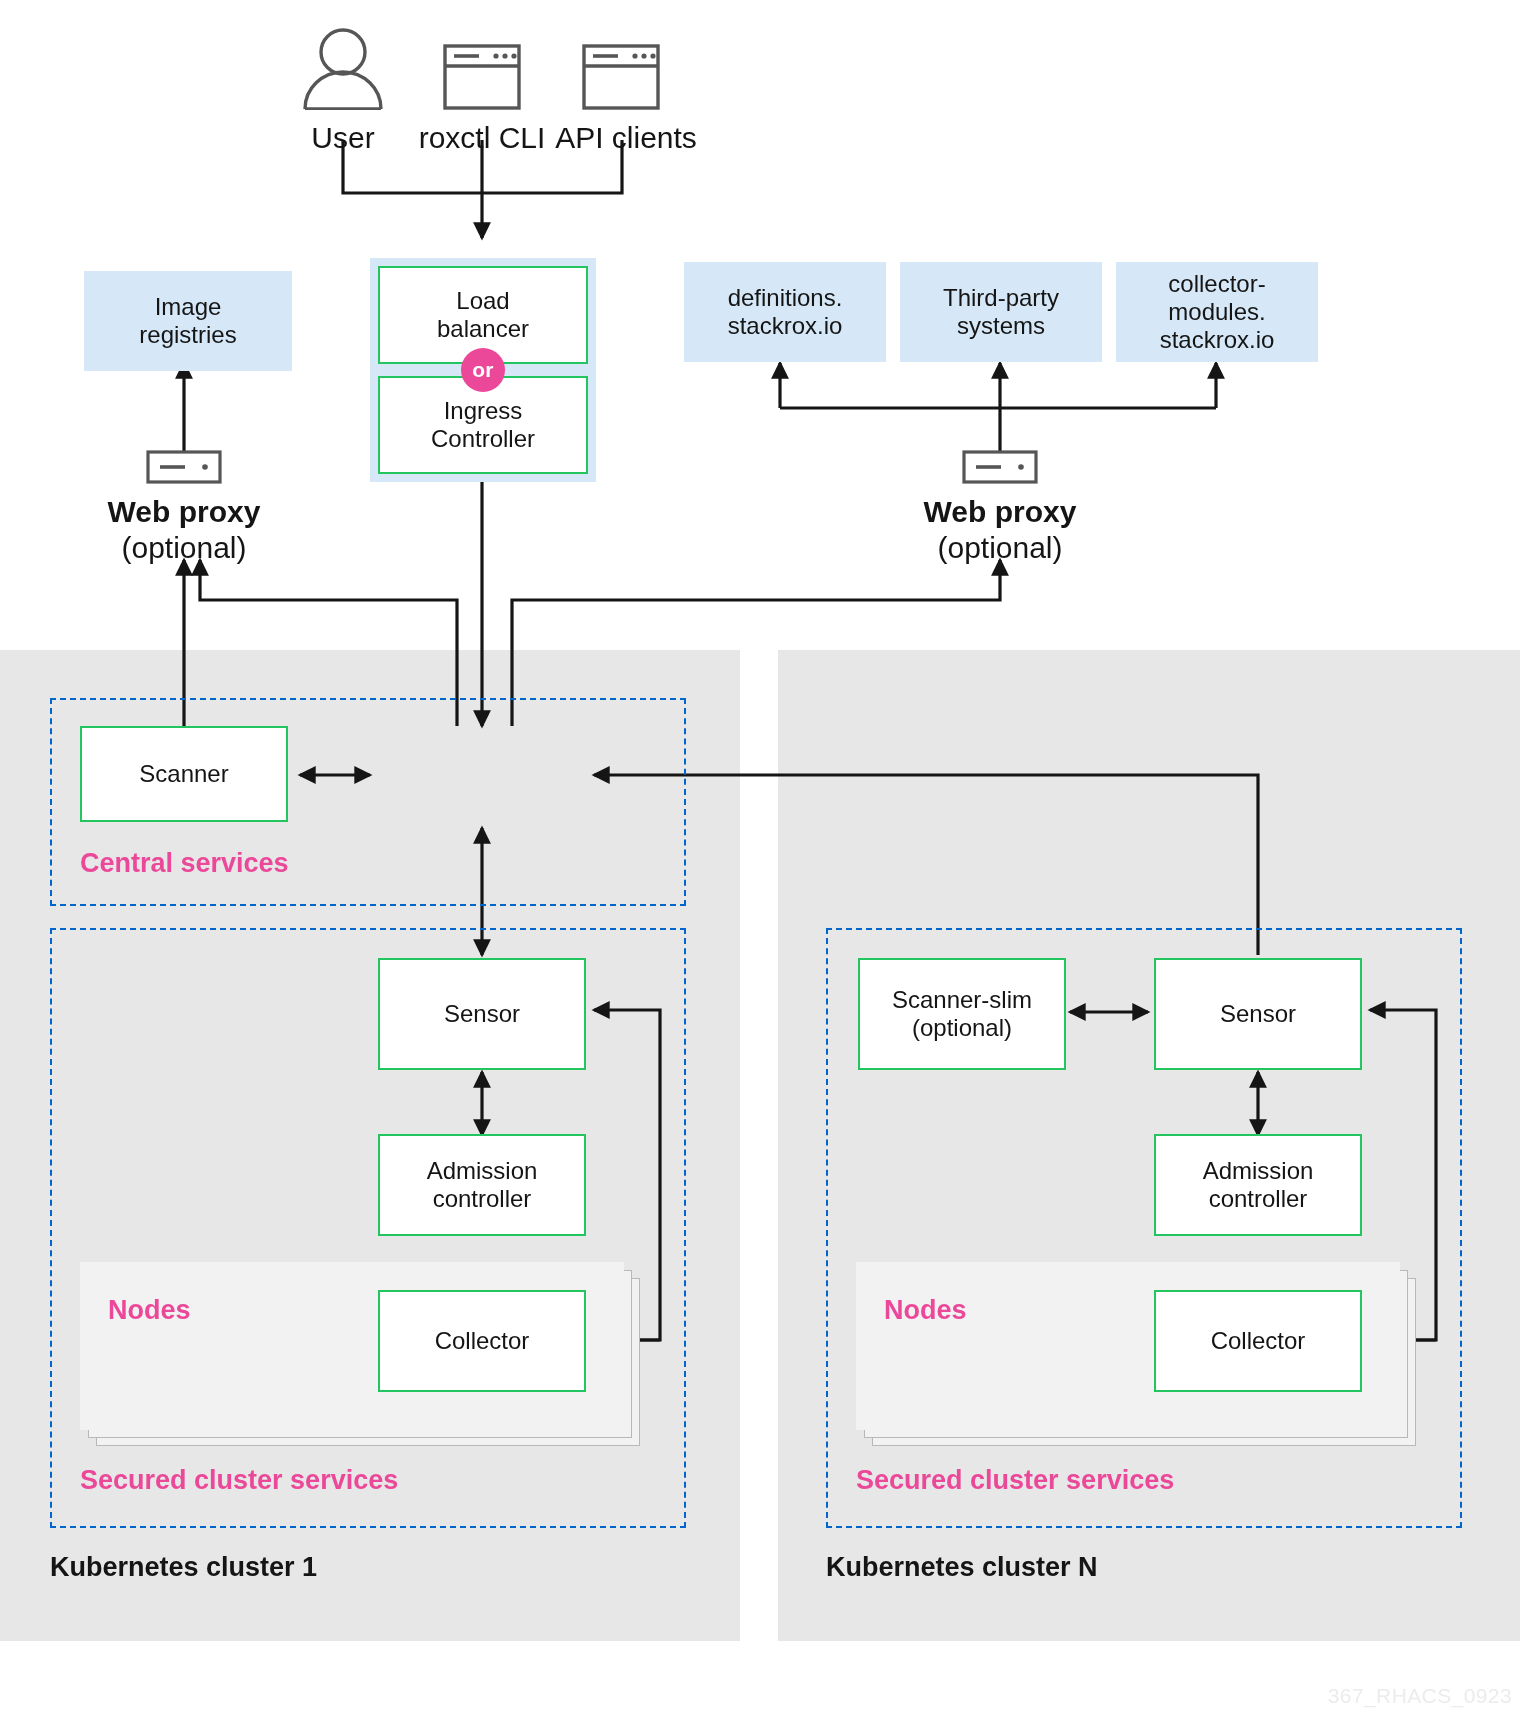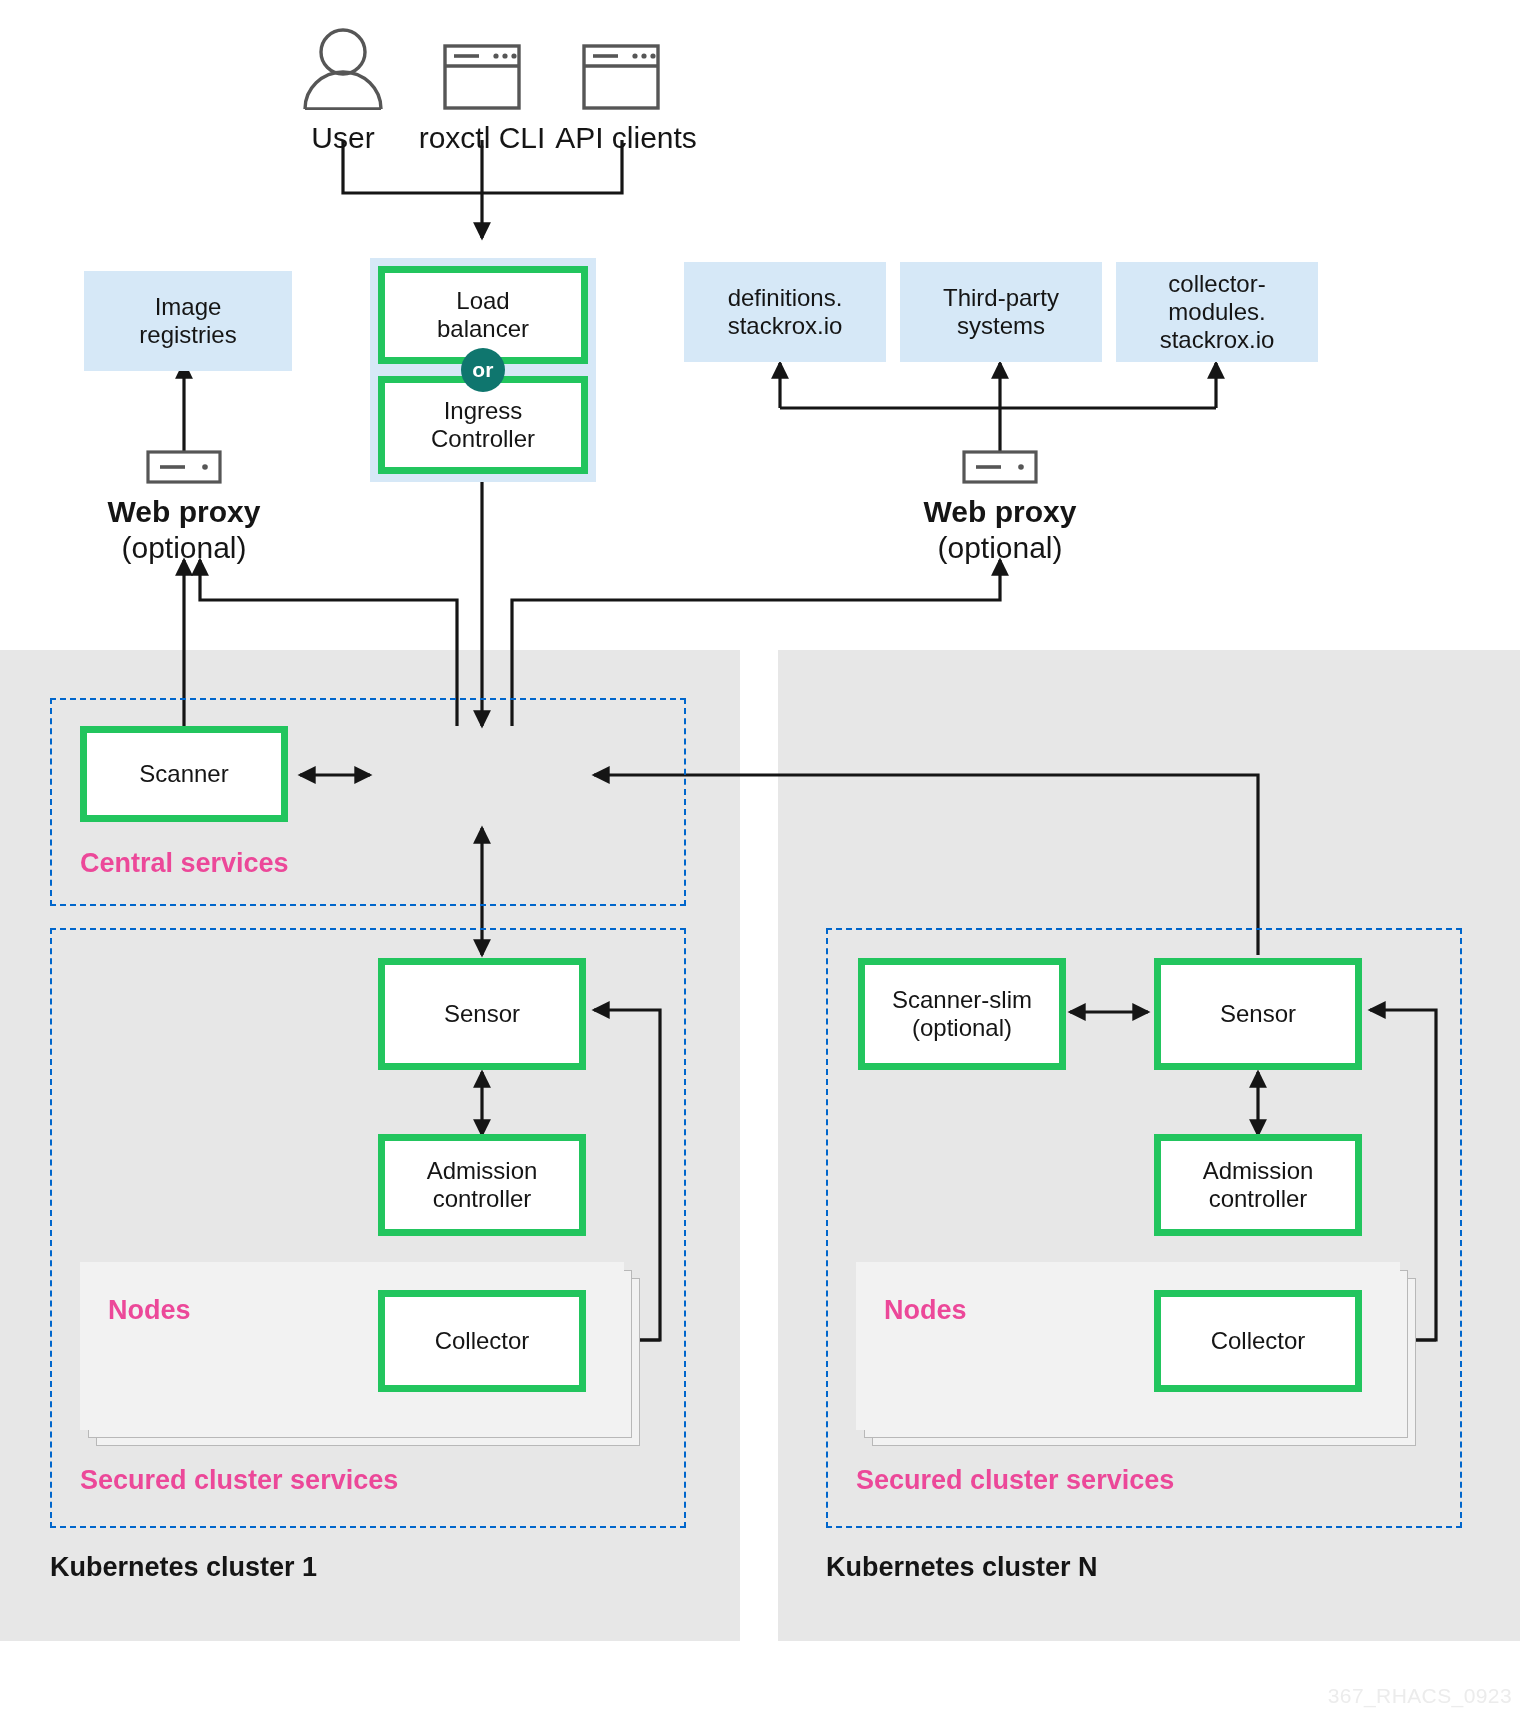--- a/index.html
+++ b/index.html
@@ -30,21 +30,21 @@
   
   .box{
     display:flex;
     align-items:center;
     justify-content:center;
     text-align:center;
     line-height:1.18;
     box-sizing:border-box;
   }
   .box-blue-outline{
-    border:7px solid #22c55e;
+    border:2px solid #22c55e;
     background:#ffffff;
     font-size:24px;
     color:#151515;
   }
   .box-central{
     border:3px solid #0066cc;
     background:#0066cc;
     color:#ffffff;
     font-size:24px;
   }
@@ -86,21 +86,21 @@
     line-height:1.2;
     color:#151515;
     white-space:nowrap;
   }
   .caption b{font-weight:bold;}
   .caption .sub{font-weight:normal;}
 
   
   .or-badge{
     width:44px;height:44px;border-radius:50%;
-    background:#0f766e;color:#ffffff;
+    background:#ec4899;color:#ffffff;
     display:flex;align-items:center;justify-content:center;
     font-weight:bold;font-size:21px;
     letter-spacing:.3px;
   }
 
   
   svg.layer{position:absolute;left:0;top:0;width:1520px;height:1726px;pointer-events:none;}
 
   .watermark{
     position:absolute;

